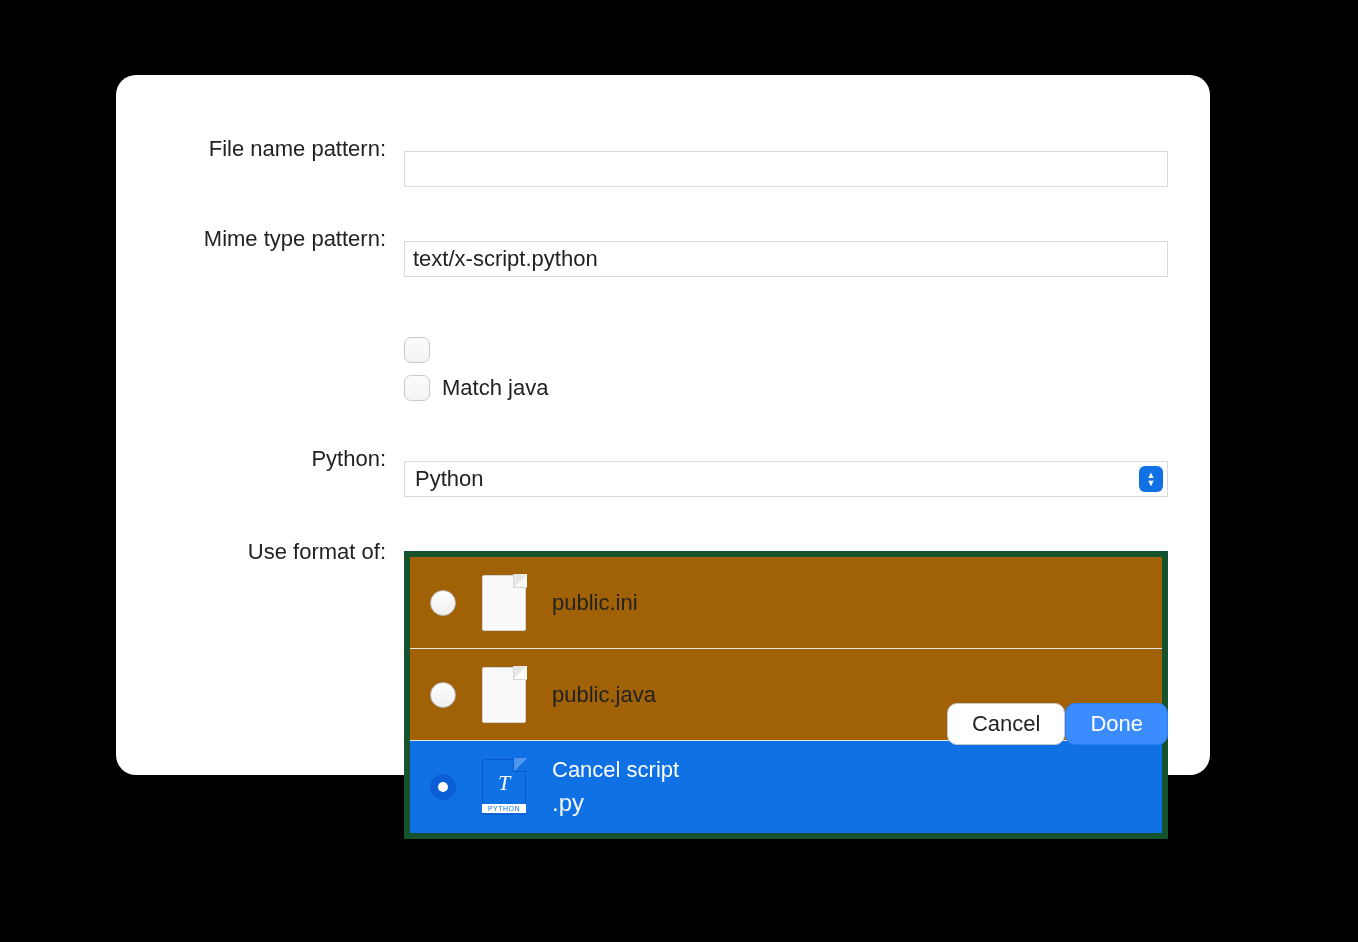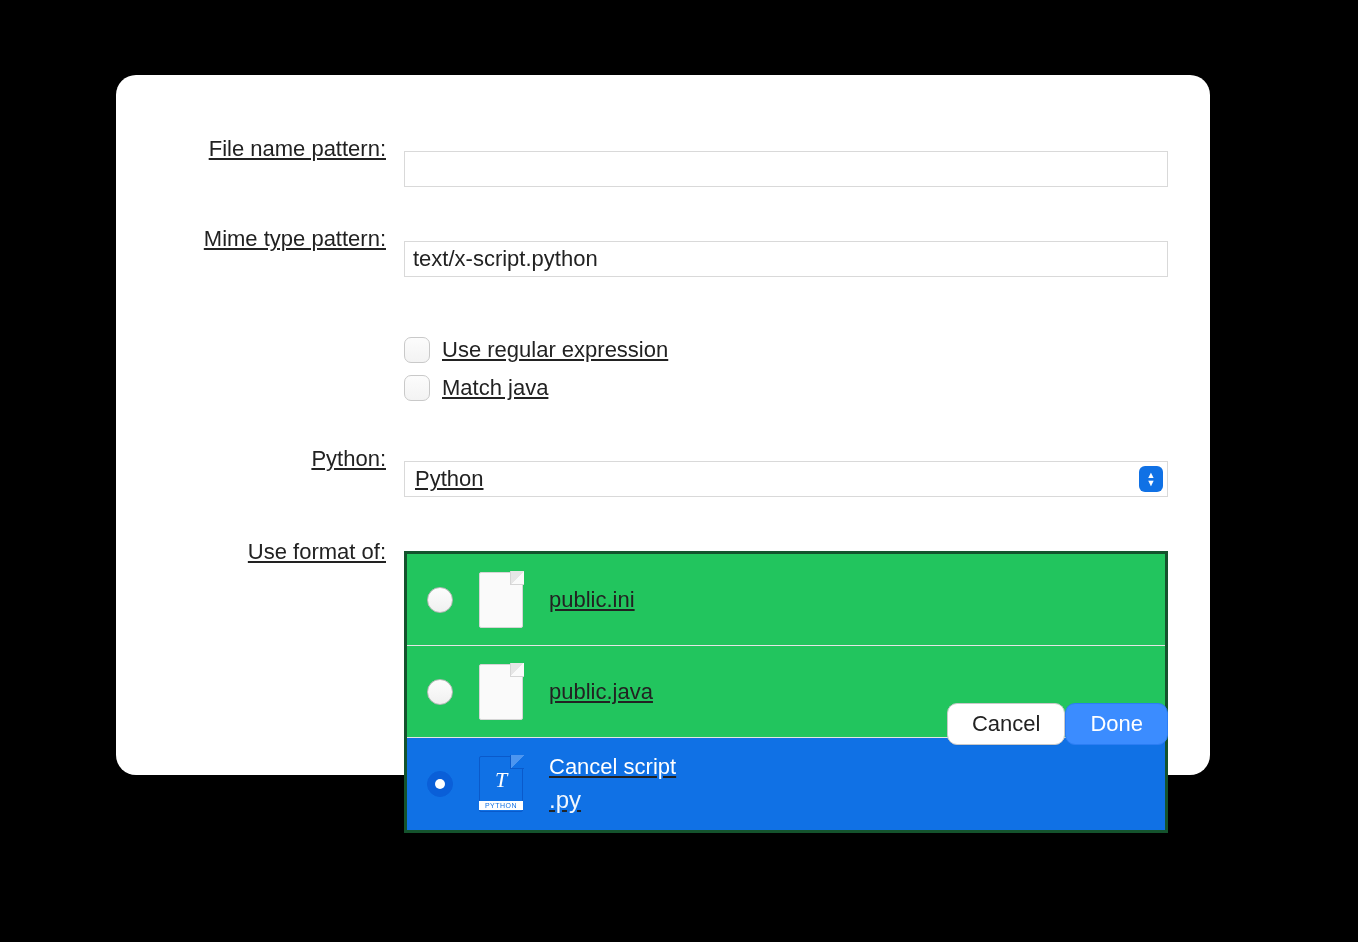--- a/index.html
+++ b/index.html
@@ -12,21 +12,20 @@
     color: #222;
   }
   .dialog {
     position: absolute;
     left: 116px; top: 75px;
     width: 1094px; height: 700px;
     background: #fff;
     border-radius: 20px;
     box-shadow: 0 10px 40px rgba(0,0,0,.5);
     padding: 36px 42px 32px 42px;
-    text-decoration: underline;
   }
   .form-row {
     display: flex;
     align-items: center;
     margin-bottom: 14px;
   }
   .form-label {
     width: 246px;
     text-align: right;
     padding-right: 18px;
@@ -81,22 +80,22 @@
     display: flex;
     flex-direction: column;
     align-items: center;
     justify-content: center;
     color: #fff;
     font-size: 9px;
     line-height: 8px;
     padding: 3px 0;
   }
   .format-list {
-    border: 3px solid #14532d;
-    background: #22c55e;
+    border: 6px solid #14532d;
+    background: #a16207;
     width: 100%;
     padding: 0;
   }
   .format-item {
     display: flex;
     align-items: center;
     height: 92px;
     border-bottom: 1px solid #e5e5e5;
     padding: 0 20px;
     gap: 26px;
@@ -215,21 +214,20 @@
     <div class="form-control">
       <input class="text" type="text" value="text/x-script.python" style="">
     </div>
   </div>
 
   <div class="form-row">
     <div class="form-label"></div>
     <div class="form-control">
       <div class="check-row">
         <span class="mac-check"></span>
-        <span>Use regular expression</span>
       </div>
       <div class="check-row">
         <span class="mac-check"></span>
         <span>Match java</span>
       </div>
     </div>
   </div>
 
   <div class="form-row">
     <div class="form-label">Python:</div>

